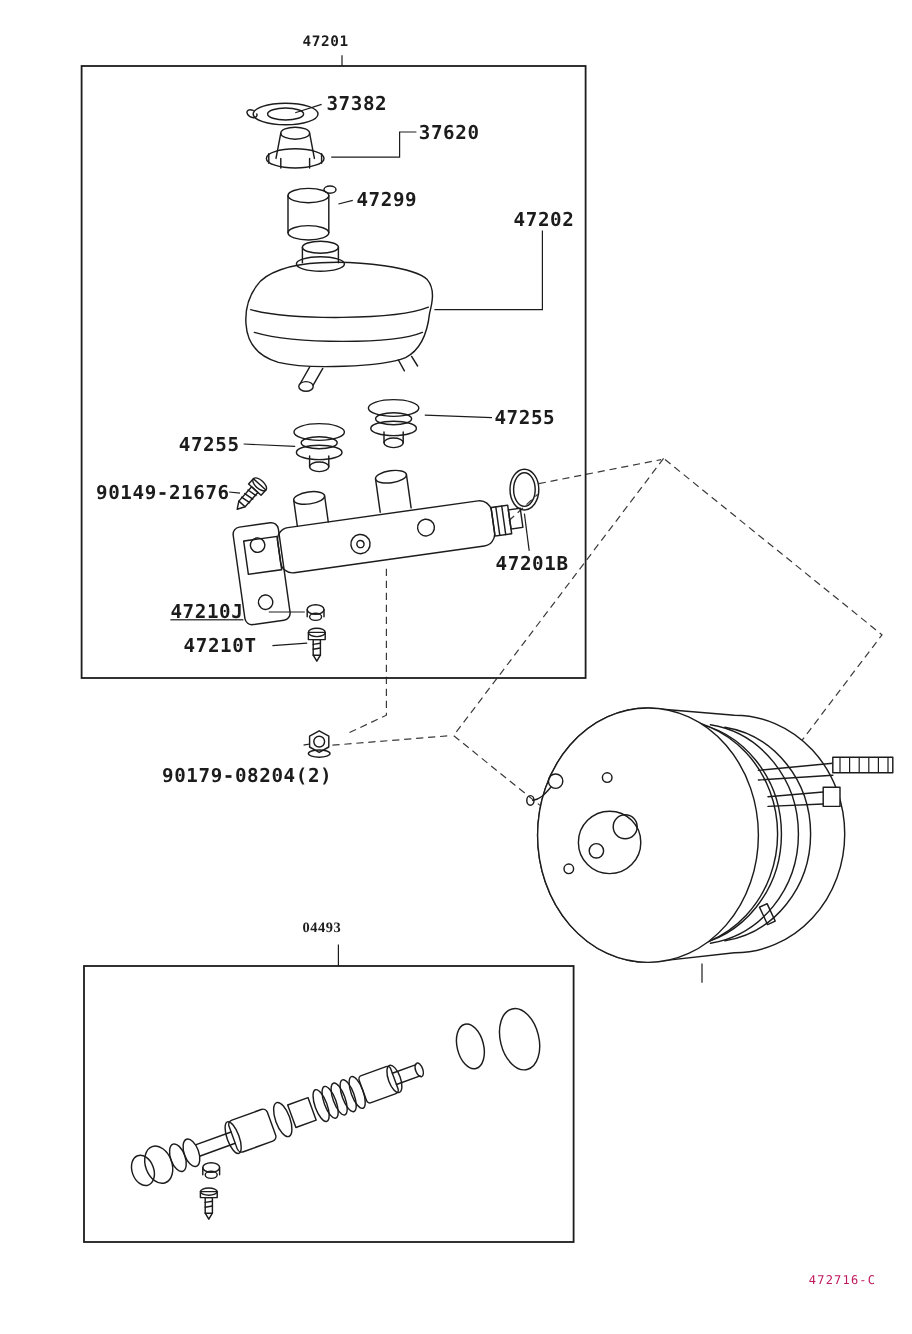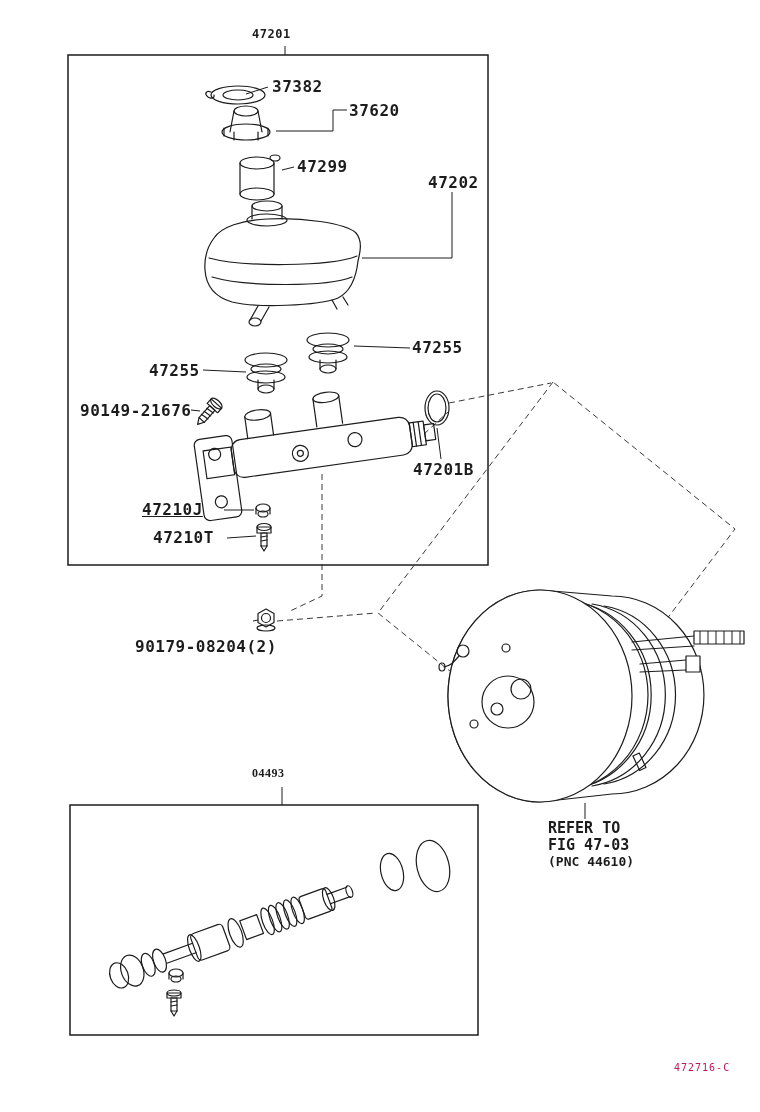--- a/index.html
+++ b/index.html
@@ -236,21 +236,16 @@
   <div class="lbl" style="left:428px; top:173px;">47202</div>
   <div class="lbl" style="left:412px; top:338px;">47255</div>
   <div class="lbl" style="left:149px; top:361px;">47255</div>
   <div class="lbl" style="left:80px;  top:401px;">90149-21676</div>
   <div class="lbl" style="left:413px; top:460px;">47201B</div>
   <div class="lbl" style="left:142px; top:500px;text-decoration:underline;">47210J</div>
   <div class="lbl" style="left:153px; top:528px;">47210T</div>
   <div class="lbl" style="left:92px;  top:637px;margin-left:43px;">90179-08204(2)</div>
   <div class="lbl lbl-big" style="left:252px; top:766px;font-family:Liberation Serif, serif;">04493</div>
 
-  <div class="refer-note">
-    <div class="rl">REFER TO</div>
-    <div class="rl">FIG 47-03</div>
-    <div class="rl-small">(PNC 44610)</div>
-  </div>
 
   <div class="diagram-code">472716-C</div>
 
 </div>
 
 </body></html>

